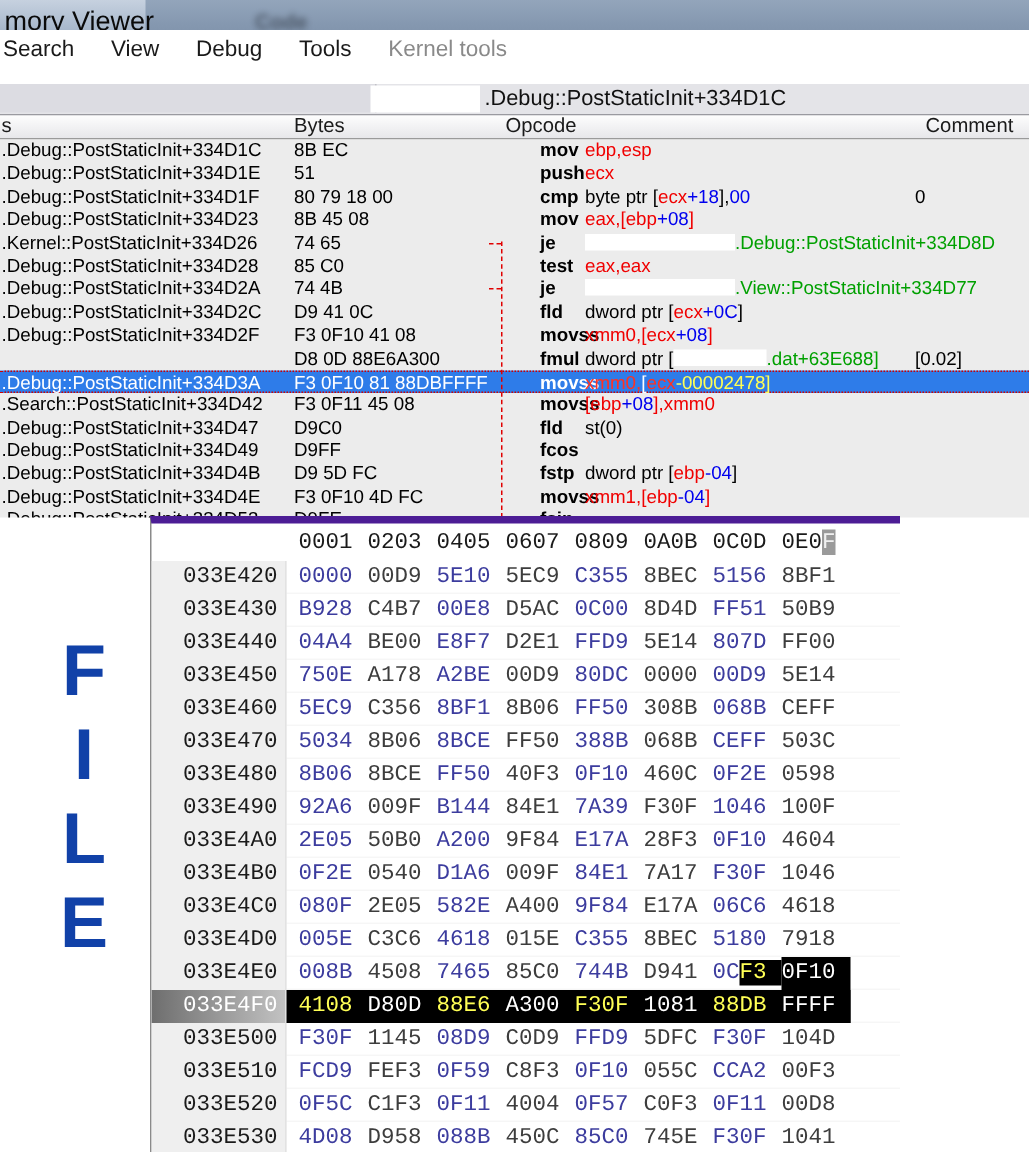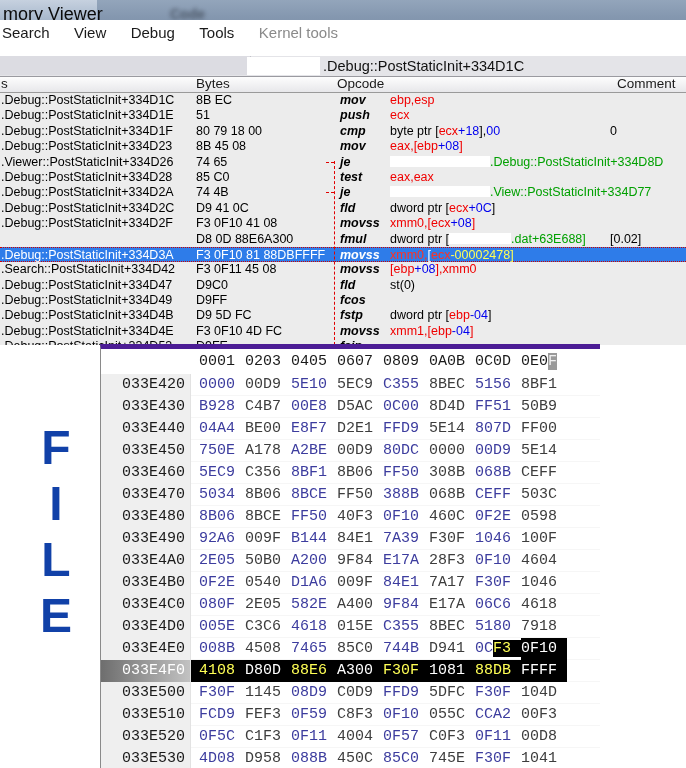--- a/index.html
+++ b/index.html
@@ -33,21 +33,21 @@
   
   .colheader{position:absolute;left:0;top:77px;width:686px;height:15px;
     background:linear-gradient(180deg,#fdfdfd,#e7e7ea);border-bottom:1px solid #9a9a9a;
     font-size:13.5px;color:#1a1a1a;}
   .colheader span{position:absolute;top:-1px;white-space:nowrap;}
   .ch-addr{left:1px;} .ch-bytes{left:196px;} .ch-op{left:337px;} .ch-cmt{left:617px;}
   
   #disasm{position:absolute;left:0;top:93px;width:686px;height:252px;background:#ececec;overflow:hidden;}
   .drow{position:relative;height:15.4px;line-height:15.1px;font-size:12.5px;color:#000;box-sizing:border-box;}
   .dcol{position:absolute;white-space:pre;}
-  .d-addr{left:1px;} .d-bytes{left:196px;} .d-mn{left:340px;font-weight:bold;font-style:italic;} .d-ops{left:390px;} .d-cmt{left:610px;}
+  .d-addr{left:1px;} .d-bytes{left:196px;} .d-mn{left:360px;font-weight:bold;} .d-ops{left:390px;} .d-cmt{left:610px;}
   .c-k{color:#000;} .c-r{color:var(--reg-red);} .c-b{color:var(--num-blue);}
   .c-g{color:var(--sym-green);} .c-y{color:var(--sel-yellow);} .c-w{color:#fff;}
   .redact{display:inline-block;height:11px;background:#ffffff;vertical-align:-1px;}
   .redact.wide{width:100px;} .redact.narrow{width:62px;}
   .dsel{background:var(--selection-blue);border-top:1px dotted #cf0000;border-bottom:1px dotted #cf0000;}
   .dsel .d-addr,.dsel .d-bytes,.dsel .d-mn{color:#ffffff;}
   .dsel .c-r{color:#ff3222;}
   .jline{position:absolute;left:334px;width:0;border-left:1px dashed var(--jump-red);z-index:2;}
   .jhook{position:absolute;left:326px;width:8px;height:0;border-top:1px dashed var(--jump-red);z-index:2;}
   
@@ -126,21 +126,21 @@
       <span class="dcol d-ops"><span class="c-k">byte ptr [</span><span class="c-r">ecx</span><span class="c-b">+18</span><span class="c-k">],</span><span class="c-b">00</span></span>
       <span class="dcol d-cmt">0</span>
     </div>
     <div class="drow">
       <span class="dcol d-addr">.Debug::PostStaticInit+334D23</span>
       <span class="dcol d-bytes">8B 45 08</span>
       <span class="dcol d-mn">mov</span>
       <span class="dcol d-ops"><span class="c-r">eax,[ebp</span><span class="c-b">+08</span><span class="c-r">]</span></span>
     </div>
     <div class="drow">
-      <span class="dcol d-addr">.Viewer::PostStaticInit+334D26</span>
+      <span class="dcol d-addr">.Kernel::PostStaticInit+334D26</span>
       <span class="dcol d-bytes">74 65</span>
       <span class="dcol d-mn">je</span>
       <span class="dcol d-ops"><span class="redact wide"></span><span class="c-g">.Debug::PostStaticInit+334D8D</span></span>
     </div>
     <div class="jhook" style="top: 68.6px;"></div>
     <div class="drow">
       <span class="dcol d-addr">.Debug::PostStaticInit+334D28</span>
       <span class="dcol d-bytes">85 C0</span>
       <span class="dcol d-mn">test</span>
       <span class="dcol d-ops"><span class="c-r">eax,eax</span></span>

